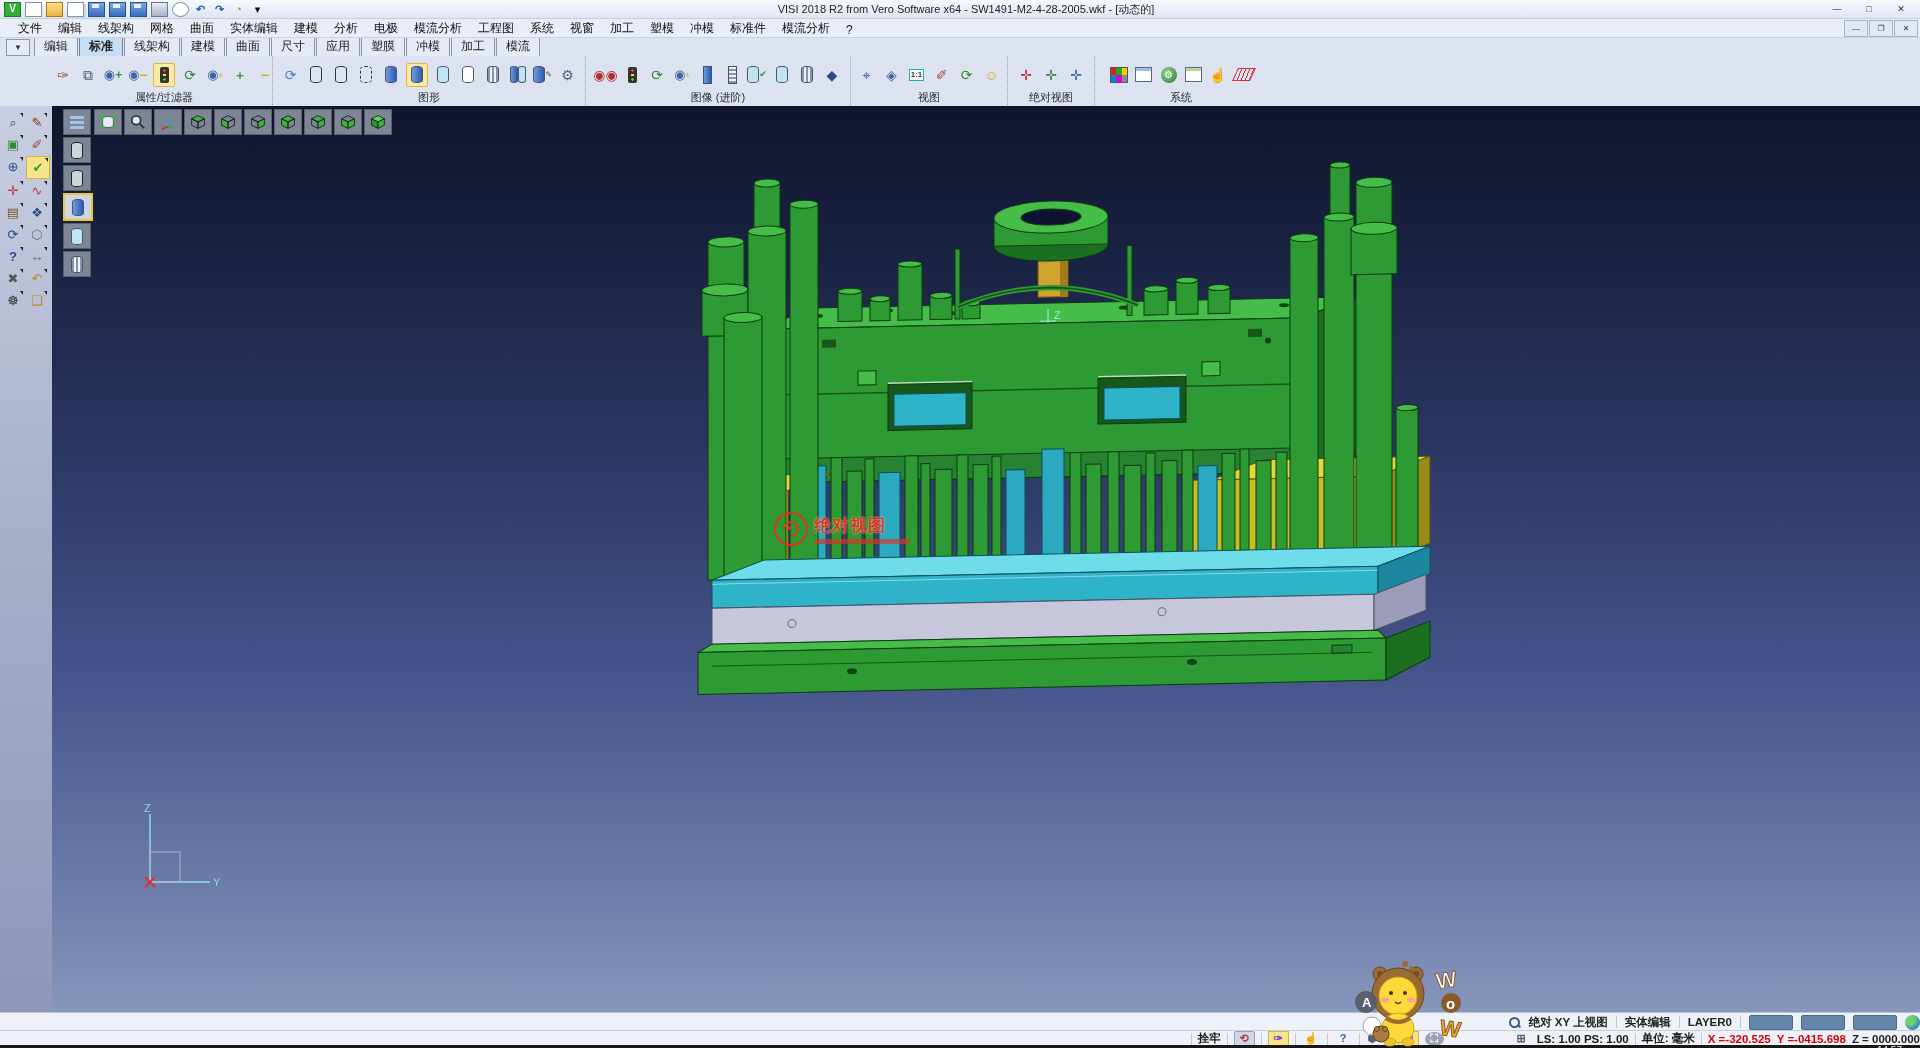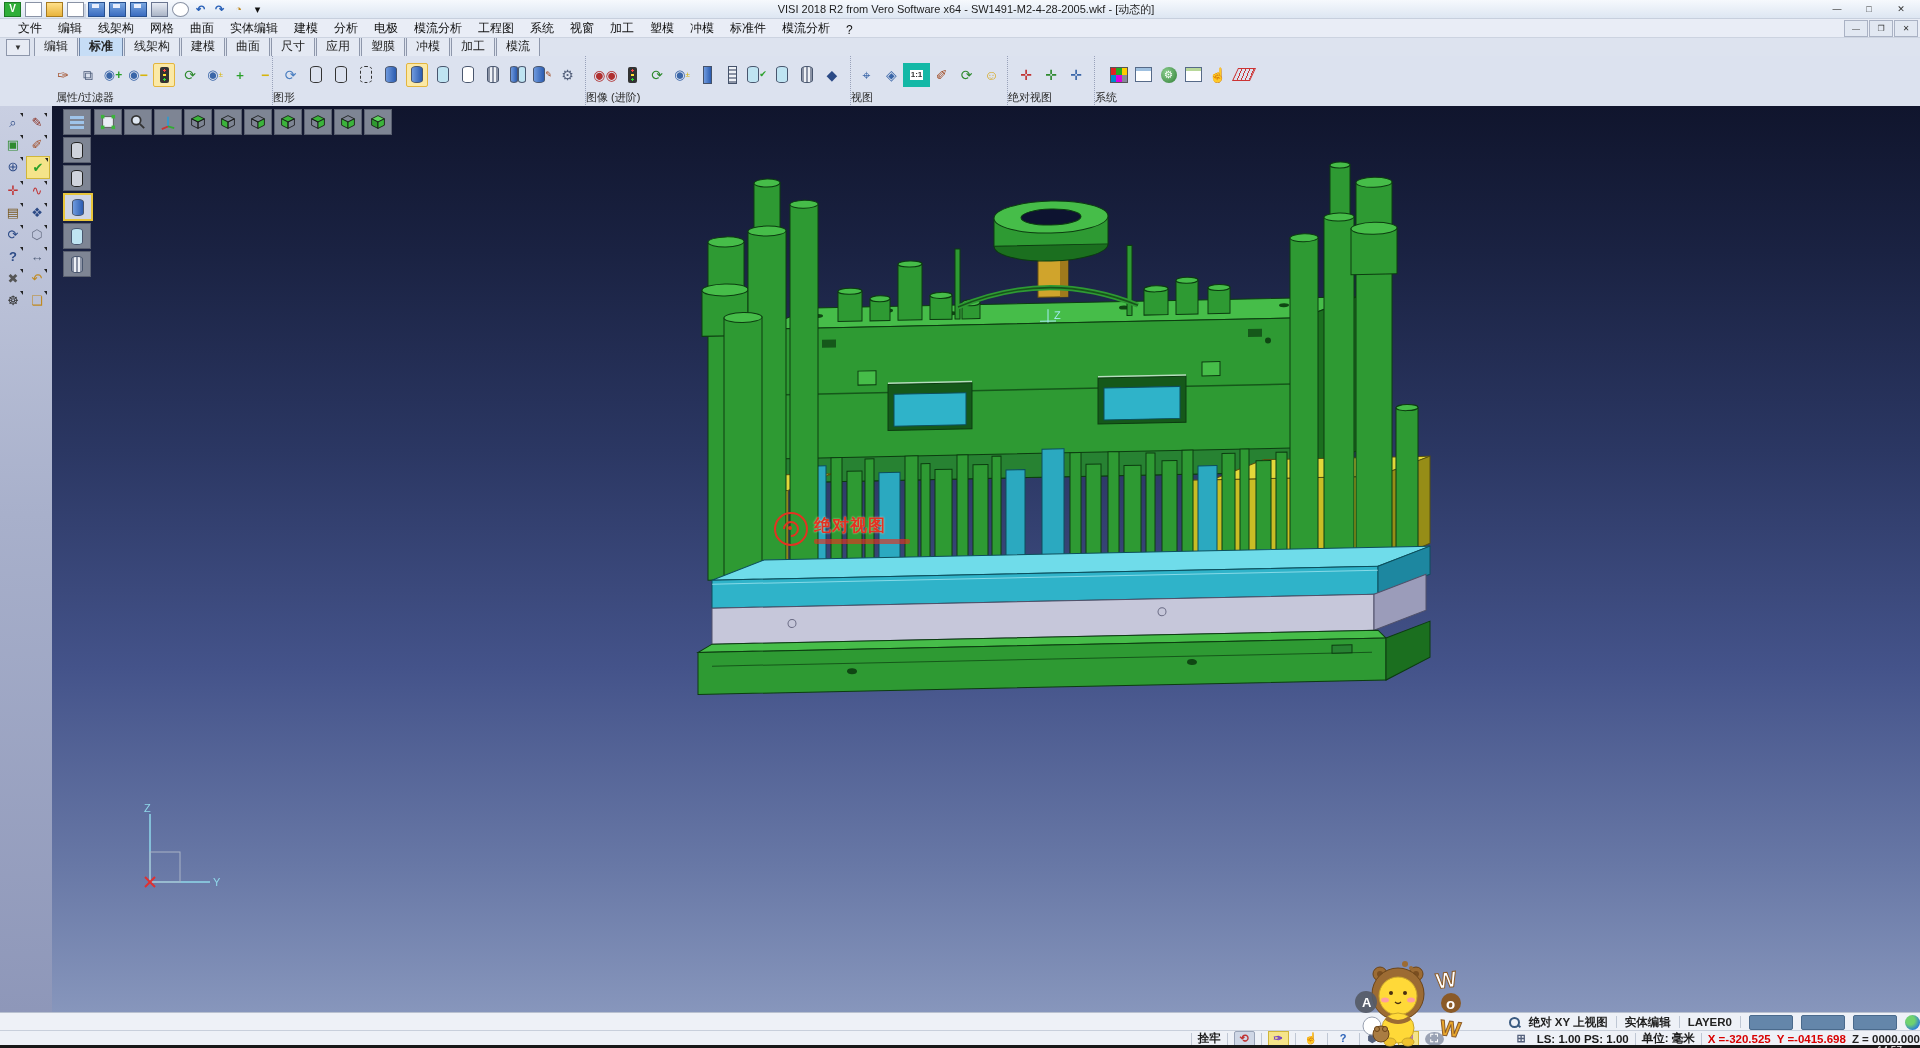--- a/index.html
+++ b/index.html
@@ -38,21 +38,21 @@
   .tdrop{width:22px;height:15px;border:1px solid #8e97ab;background:#e7ebf4;font-size:8px;margin-right:4px;
          display:flex;align-items:center;justify-content:center;color:#333}
   .tab{padding:1px 9px 1px;border:1px solid #8e97ab;border-bottom:none;background:#e4e9f3;margin-right:1px;
        font-size:12px;white-space:nowrap;color:#222}
   .tab.active{background:#c6ddf6;font-weight:bold;border-color:#6f86a8}
 
   
   .ribbon{height:51px;background:#dce2ef;border-bottom:1px solid #b7bfd2;display:flex;padding-left:56px}
   .rgroup{border-right:1px dotted #99a2ba;display:flex;flex-direction:column;flex:0 0 auto}
   .ricons{flex:1;display:flex;align-items:center;justify-content:center;gap:5px;padding:3px 8px 0}
-  .rlabel{text-align:left;font-size:11px;color:#2a2a2a;padding-bottom:2px;white-space:nowrap}
+  .rlabel{text-align:center;font-size:11px;color:#2a2a2a;padding-bottom:2px;white-space:nowrap}
   .ri{min-width:20px;height:22px;display:inline-flex;align-items:center;justify-content:center;
       font-size:14px;line-height:1;position:relative}
   .sel{background:#fbe9a6;border:1px solid #e3b53e;border-radius:2px}
   .press{border:1px solid #9aa4b8;background:#cfd7e6;border-radius:2px}
   .cy{display:inline-block;width:10px;height:15px;border:1px solid #49566e;border-radius:5px/3px;background:#f4f7fb}
   .cy.o{background:transparent;border-color:#333}
   .cy.b{background:linear-gradient(90deg,#6f9ade,#2b5cb0)}
   .cy.l{background:#bfe4f2}
   .cy.w{background:#fff}
   .cy.s{background:repeating-linear-gradient(90deg,#8b93a5 0 2px,#eef1f6 2px 4px)}
@@ -66,21 +66,21 @@
   .cgrid{width:16px;height:14px;background-image:
      linear-gradient(90deg,#d22 33%,#2a2 0 66%,#fc0 0),linear-gradient(90deg,#08c 33%,#d0d 0 66%,#889 0);
      background-size:100% 50%;background-position:0 0,0 100%;background-repeat:no-repeat;border:1px solid #555}
   .palwin{width:15px;height:13px;background:#fff;border:1px solid #566a88;box-shadow:inset 0 3px 0 #9fc0e0}
   .gball{width:16px;height:16px;border-radius:50%;background:radial-gradient(circle at 35% 35%,#8ed092,#2e7d32);
          color:#fff;font-size:10px;display:inline-flex;align-items:center;justify-content:center}
   .redgrid{width:16px;height:11px;border:1px solid #c33;transform:skewX(-25deg);background:
      repeating-linear-gradient(90deg,transparent 0 3px,#c33 3px 4px)}
   .bar{width:7px;height:16px;border:1px solid #45526a;background:linear-gradient(90deg,#6f9ade,#2b5cb0)}
   .bar.s{background:repeating-linear-gradient(0deg,#8b93a5 0 2px,#eef1f6 2px 4px)}
-  .onetoone{font-size:8px;font-weight:bold;border:7px solid #14b8a6;padding:1px 1px;background:#fff;color:#333}
+  .onetoone{font-size:8px;font-weight:bold;border:1px solid #14b8a6;padding:1px 1px;background:#fff;color:#333}
 
   
   .dock{position:absolute;left:0;top:106px;width:52px;height:906px;
         background:linear-gradient(180deg,#c9cfe2,#a8b0cb 45%,#8e97b9);border-right:1px solid #6d7694}
   .dockgrid{display:grid;grid-template-columns:23px 23px;gap:1px;padding:6px 2px}
   .dk{width:22px;height:21px;display:flex;align-items:center;justify-content:center;font-size:13px;
       position:relative;color:#2c4a86}
   .dk::after{content:"";position:absolute;right:1px;top:1px;border-left:3px solid transparent;border-top:4px solid #222}
 
   

